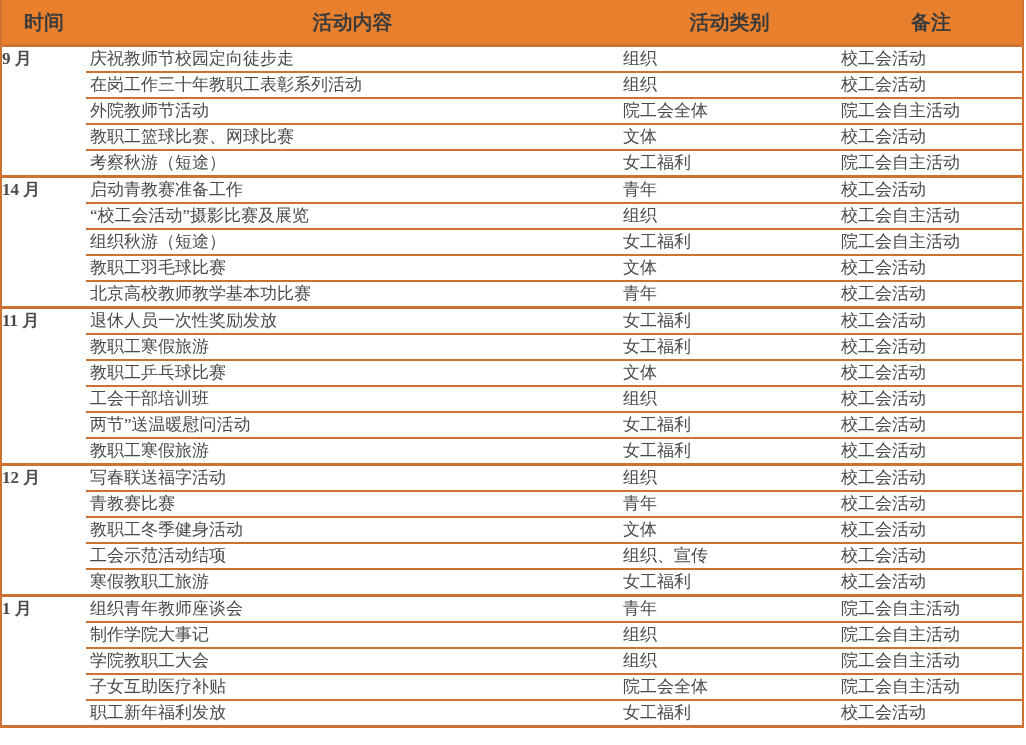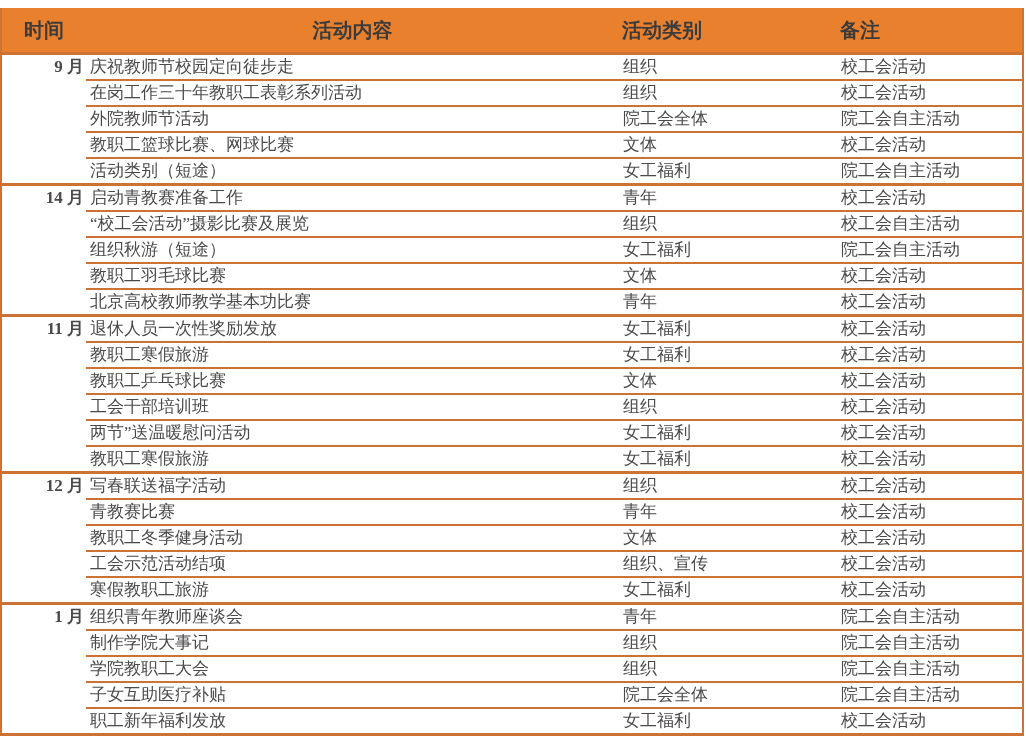--- a/index.html
+++ b/index.html
@@ -12,43 +12,42 @@
   html,body{margin:0;padding:0;background:var(--page-bg);}
   .page{
     width:1026px;height:745px;background:var(--page-bg);
     overflow:hidden;box-sizing:border-box;
   }
   table.schedule{
     border-collapse:collapse;table-layout:fixed;width:878px;
     border-left:2px solid var(--line);
     border-right:2px solid var(--line);
     border-bottom:3px solid var(--line);
-    margin-top:8px;
   }
   col.c0{width:85px;} col.c1{width:533px;} col.c2{width:218px;} col.c3{width:186px;}
   thead th{
     background:var(--header-bg);
     color:var(--header-text);
     font-family:"Liberation Sans","DejaVu Sans",sans-serif;
     font-weight:bold;font-size:20px;
     height:44px;padding:0;
     vertical-align:middle;
   }
   th.c-time,th.c-activity{text-align:center;}
-  th.c-category,th.c-note{text-align:left;padding-left:3px;}
+  th.c-category,th.c-note{text-align:center;padding-left:3px;}
   tbody td{
     height:24px;line-height:24px;
     font-family:"Liberation Serif","DejaVu Serif",serif;
     font-size:17px;color:var(--body-text);
     padding:0 2px 0 4px;
     white-space:nowrap;overflow:hidden;
     vertical-align:middle;
   }
   tbody td.month{
-    text-align:right;vertical-align:top;
+    text-align:left;vertical-align:top;
     font-weight:bold;padding-left:0;
   }
   tr.row-sep td{border-top:2px solid var(--line);}
   tr.group-first td{border-top:3px solid var(--line);}
 </style>
 </head>
 <body>
 
 <div class="page">
   <table class="schedule">
@@ -82,21 +81,21 @@
           <td class="activity">外院教师节活动</td>
           <td class="category">院工会全体</td>
           <td class="note">院工会自主活动</td>
         </tr>
         <tr class="row-sep">
           <td class="activity">教职工篮球比赛、网球比赛</td>
           <td class="category">文体</td>
           <td class="note">校工会活动</td>
         </tr>
         <tr class="row-sep">
-          <td class="activity">活动类别（短途）</td>
+          <td class="activity">考察秋游（短途）</td>
           <td class="category">女工福利</td>
           <td class="note">院工会自主活动</td>
         </tr>
       </tbody>
       <tbody>
         <tr class="group-first">
           <td rowspan="5" class="month">14 月</td>
           <td class="activity">启动青教赛准备工作</td>
           <td class="category">青年</td>
           <td class="note">校工会活动</td>

